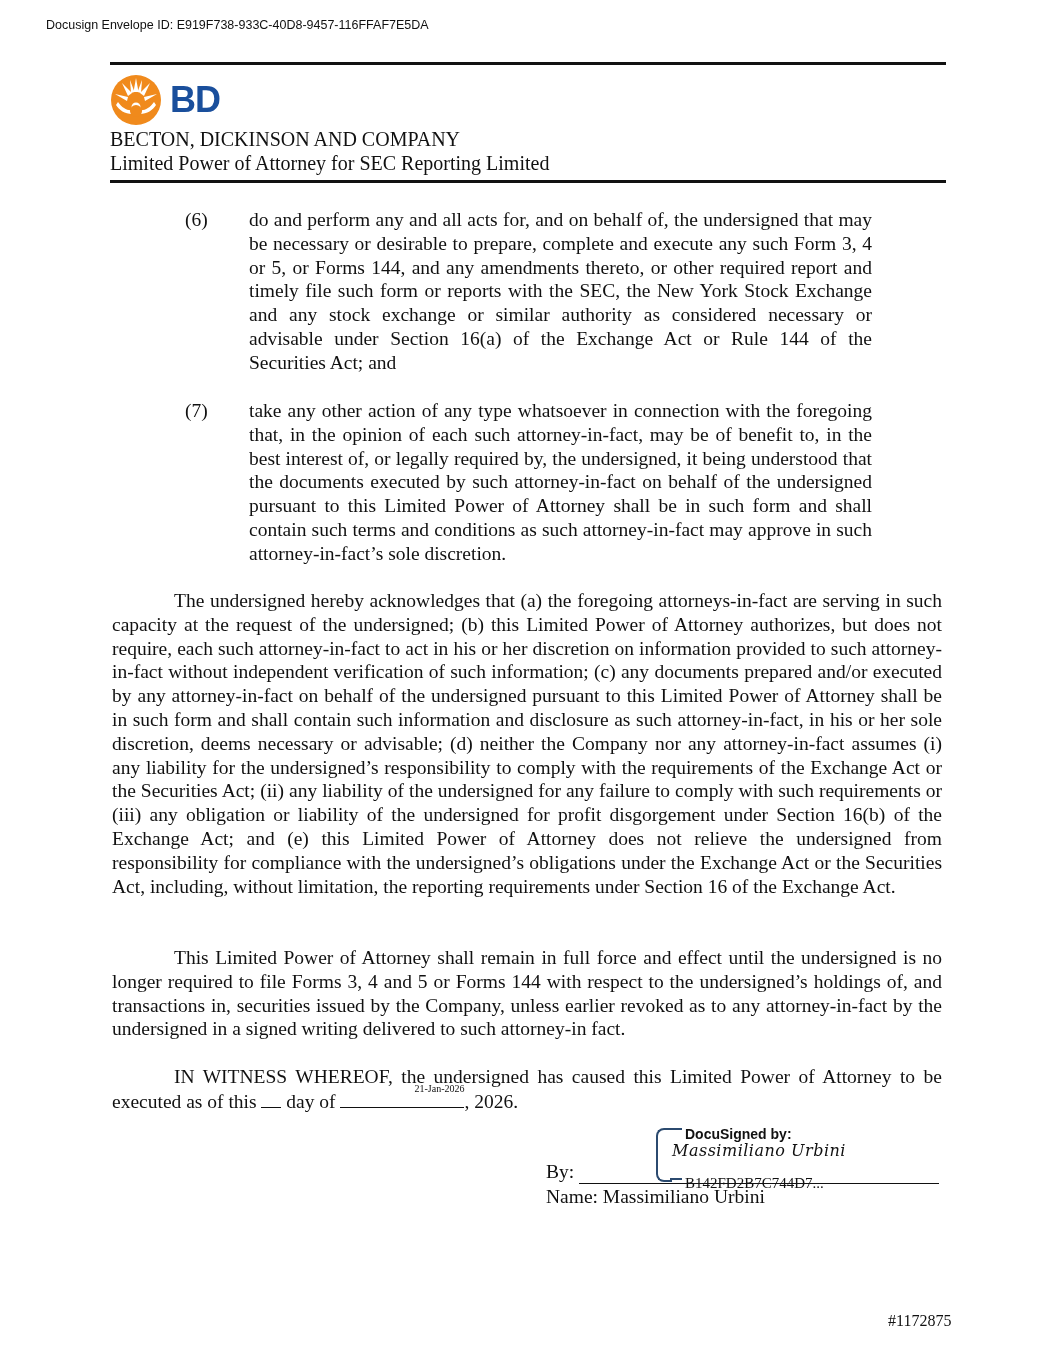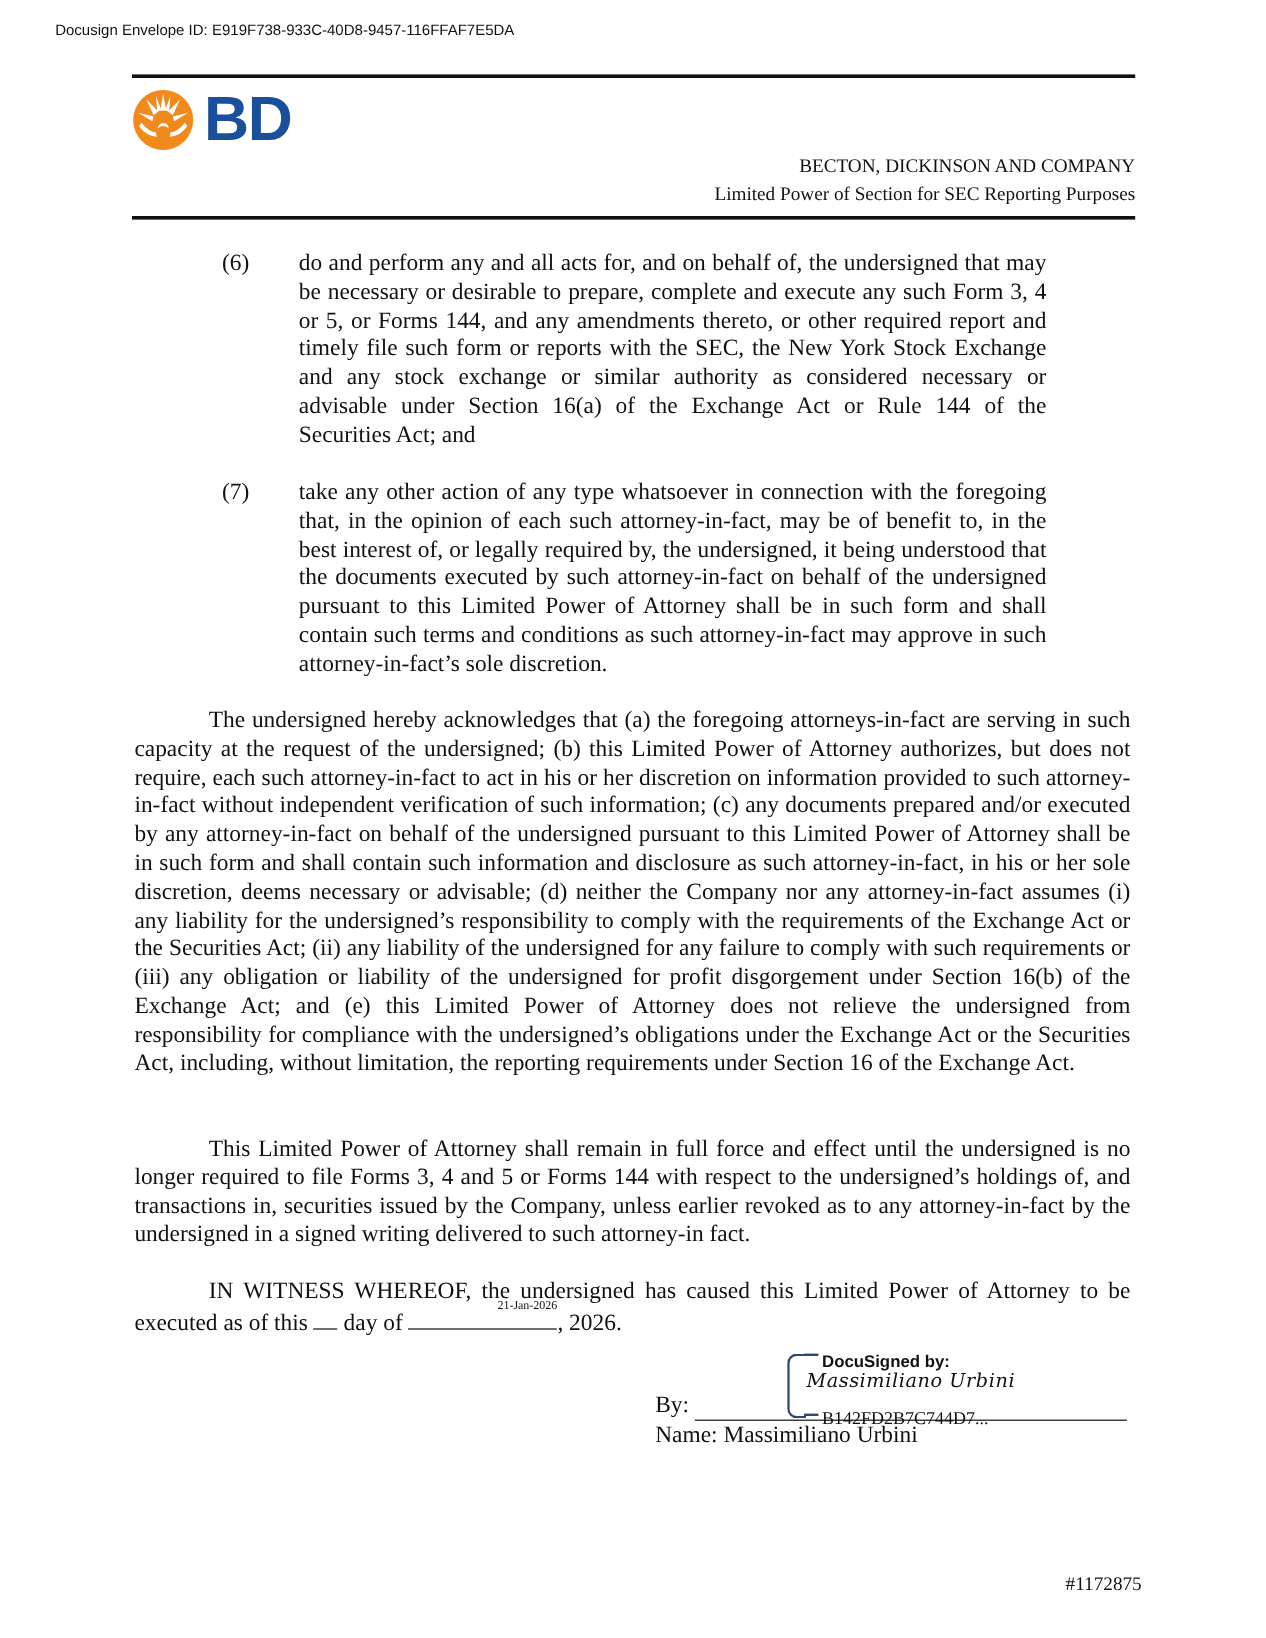--- a/index.html
+++ b/index.html
@@ -3,22 +3,22 @@
 <meta charset="utf-8">
 <style>
   html, body { margin: 0; padding: 0; background: #ffffff; }
   body { width: 1055px; height: 1365px; position: relative; overflow: hidden; color: #111; }
   .envelope { position: absolute; left: 46px; top: 18px; font-family: "Liberation Sans", sans-serif; font-size: 12.5px; color: #111; }
   .rule { position: absolute; left: 110px; width: 836px; height: 3px; background: #111; }
   .rule.top { top: 62px; }
   .rule.bottom { top: 180px; }
   .logo { position: absolute; left: 110px; top: 72px; height: 56px; display: flex; align-items: center; }
   .logo svg { display: block; }
-  .logo .bd { font-family: "Liberation Sans", sans-serif; font-weight: bold; font-size: 52px; color: #1a4f9c; margin-left: 8px; letter-spacing: -1px; line-height: 1; }
-  .doc-head { position: absolute; left: 110px; width: 836px; top: 127px; text-align: right; font-family: "Liberation Serif", serif; font-size: 16px; line-height: 24px; }
+  .logo .bd { font-family: "Liberation Sans", sans-serif; font-weight: bold; font-size: 36px; color: #1a4f9c; margin-left: 8px; letter-spacing: -1px; line-height: 1; }
+  .doc-head { position: absolute; left: 110px; width: 836px; top: 127px; text-align: left; font-family: "Liberation Serif", serif; font-size: 20px; line-height: 24px; }
   .serif { font-family: "Liberation Serif", serif; font-size: 19.5px; line-height: 23.8px; }
   .item { position: absolute; left: 185px; width: 687px; }
   .item .num { position: absolute; left: 0; top: 0; }
   .item .txt { margin-left: 64px; text-align: justify; }
   .item6 { top: 208px; }
   .item7 { top: 399px; }
   .para { position: absolute; left: 112px; width: 830px; text-align: justify; text-indent: 62px; }
   .para1 { top: 589px; }
   .para2 { top: 946px; }
   .para3 { top: 1065px; }
@@ -60,21 +60,21 @@
     </g>
     <circle cx="26" cy="35" r="6" fill="#f08a1c"></circle>
     <circle cx="26" cy="33" r="4.5" fill="#ffffff"></circle>
     <circle cx="26" cy="37" r="6" fill="#f08a1c"></circle>
   </svg>
   <span class="bd">BD</span>
 </div>
 
 <div class="doc-head">
   <div>BECTON, DICKINSON AND COMPANY</div>
-  <div>Limited Power of Section for SEC Reporting Purposes</div>
+  <div>Limited Power of Attorney for SEC Reporting Limited</div>
 </div>
 
 <div class="rule bottom"></div>
 
 <div class="item item6 serif">
   <span class="num">(6)</span>
   <div class="txt">do and perform any and all acts for, and on behalf of, the undersigned that may be necessary or desirable to prepare, complete and execute any such Form 3, 4 or 5, or Forms 144, and any amendments thereto, or other required report and timely file such form or reports with the SEC, the New York Stock Exchange and any stock exchange or similar authority as considered necessary or advisable under Section 16(a) of the Exchange Act or Rule 144 of the Securities Act; and</div>
 </div>
 
 <div class="item item7 serif">

